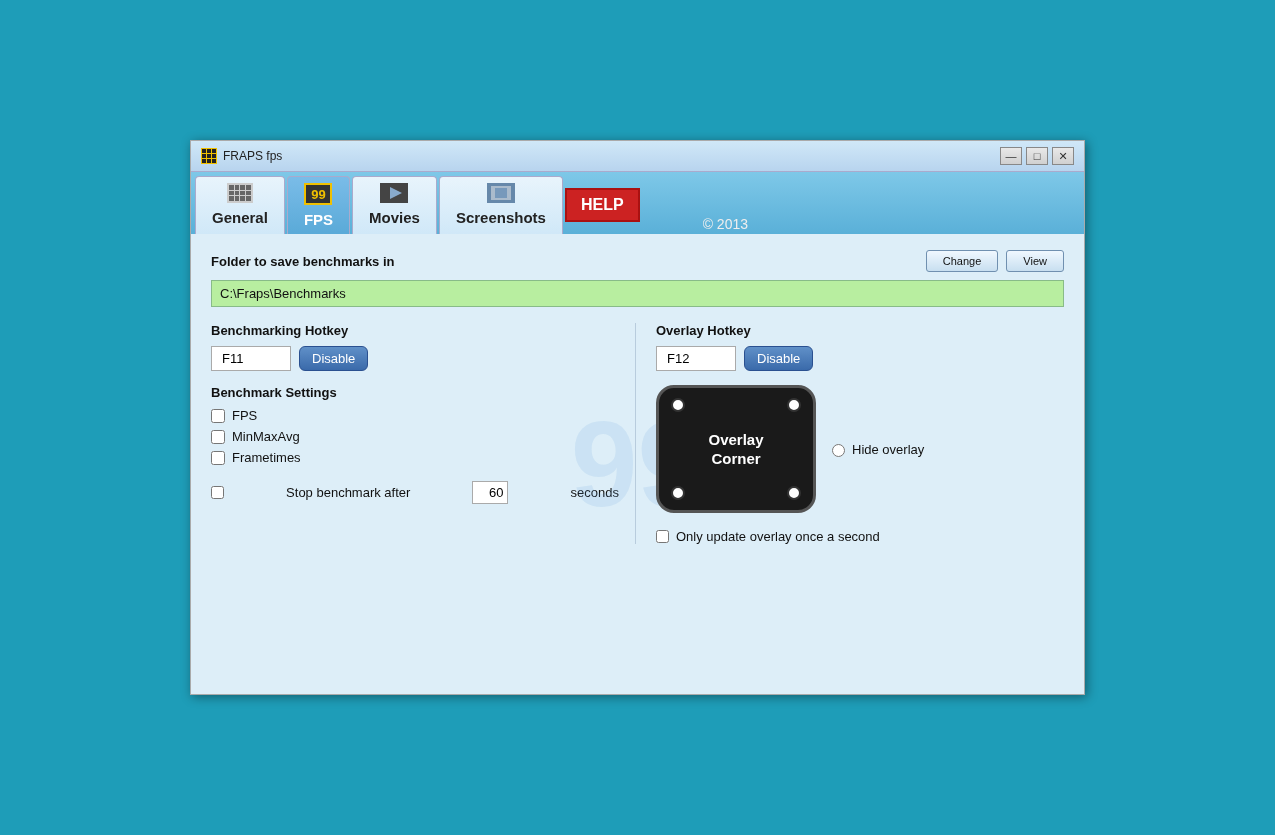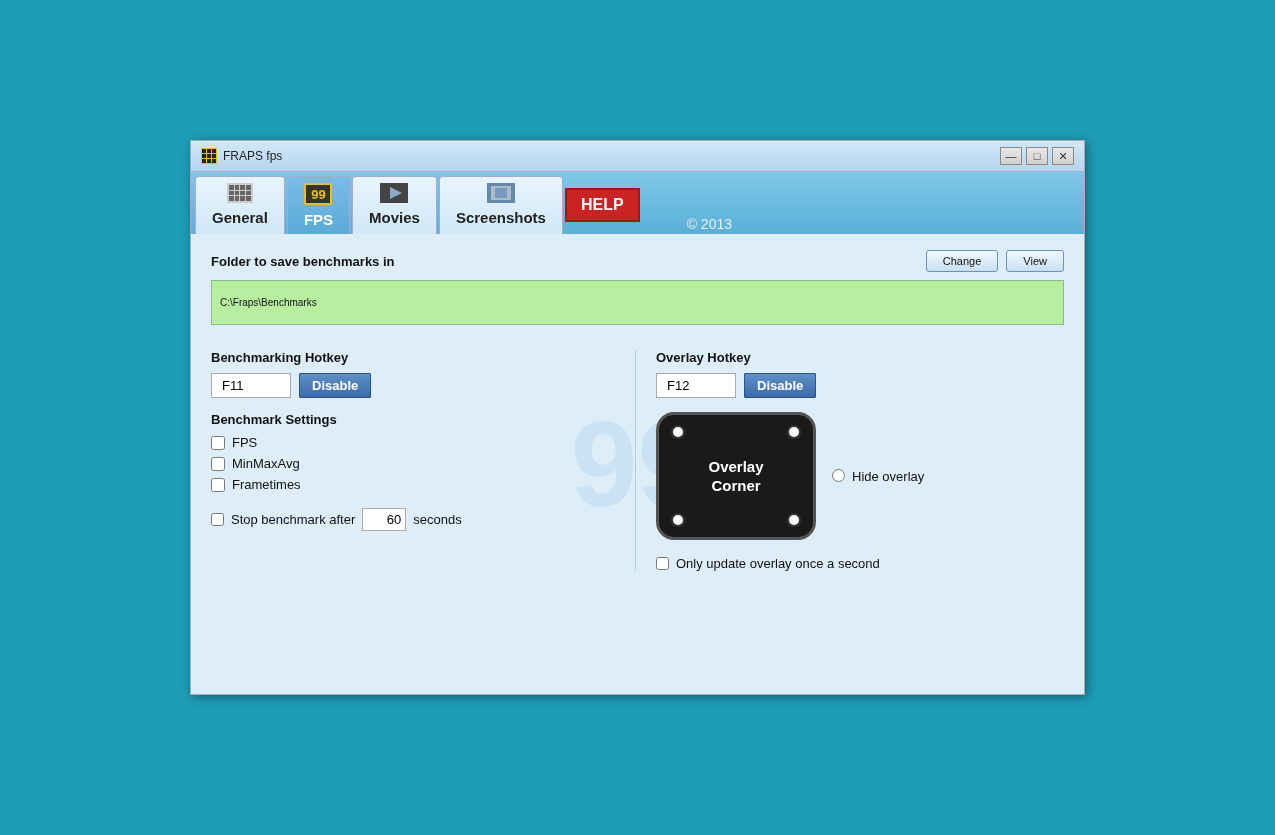--- a/index.html
+++ b/index.html
@@ -185,31 +185,30 @@
       padding: 4px 16px;
       font-size: 11px;
       background: linear-gradient(to bottom, #f0f8ff, #c8dff0);
       border: 1px solid #7090b0;
       color: #111;
       cursor: pointer;
       border-radius: 3px;
     }
     .folder-path {
       width: 100%;
-      padding: 16px 8px;
+      padding: 5px 8px;
       background: #b8eea0;
       border: 1px solid #88bb88;
-      font-size: 10px;
+      font-size: 13px;
       color: #111;
       margin-bottom: 16px;
     }
     .two-col {
       display: flex;
       gap: 0;
-      margin-top: 9px;
     }
     .left-col {
       flex: 1;
       padding-right: 16px;
       border-right: 1px solid #b8ccdd;
     }
     .right-col {
       flex: 1;
       padding-left: 20px;
     }
@@ -231,46 +230,47 @@
       border: 1px solid #aaa;
       background: white;
       font-size: 13px;
     }
     .btn-disable {
       padding: 4px 12px;
       background: linear-gradient(to bottom, #6090c8, #3a6aaa);
       border: 1px solid #2a5090;
       color: white;
       font-size: 13px;
-      font-weight: bold;
+      font-weight: normal;
       cursor: pointer;
-      border-radius: 1px;
+      border-radius: 6px;
     }
     .checkbox-row {
       display: flex;
       align-items: center;
       gap: 7px;
       margin-bottom: 6px;
       font-size: 13px;
       color: #111;
     }
     .checkbox-row input[type=checkbox] {
       width: 14px;
       height: 14px;
     }
     .stop-benchmark-row {
       display: flex;
       align-items: center;
       gap: 7px;
       margin-top: 16px;
       font-size: 13px;
       color: #111;
+      justify-content: space-between;
     }
     .seconds-input {
-      width: 44px;
+      width: 36px;
       text-align: right;
       padding: 3px 4px;
       border: 1px solid #aaa;
       background: white;
       font-size: 13px;
     }
     
     .overlay-corner-widget {
       width: 160px;
       height: 128px;
@@ -298,21 +298,21 @@
       background: white;
       border-radius: 50%;
       border: 2px solid #333;
     }
     .corner-dot.tl { top: 10px; left: 12px; }
     .corner-dot.tr { top: 10px; right: 12px; }
     .corner-dot.bl { bottom: 10px; left: 12px; }
     .corner-dot.br { bottom: 10px; right: 12px; }
     .hide-overlay-row {
       display: flex;
-      align-items: flex-start;
+      align-items: flex-end;
       gap: 7px;
       font-size: 13px;
       color: #111;
       margin-bottom: 12px;
     }
     .overlay-row {
       display: flex;
       align-items: center;
       gap: 16px;
     }
@@ -337,21 +337,21 @@
       z-index: 0;
       white-space: nowrap;
     }
     .content-relative {
       position: relative;
       overflow: hidden;
     }
     .tab-right-section {
       display: flex;
       align-items: center;
-      gap: 6px;
+      gap: 22px;
     }
   </style>
 </head>
 <body>
 
 <div class="window">
 
   <div class="title-bar">
     <div class="title-bar-left">
       <div class="title-icon">

